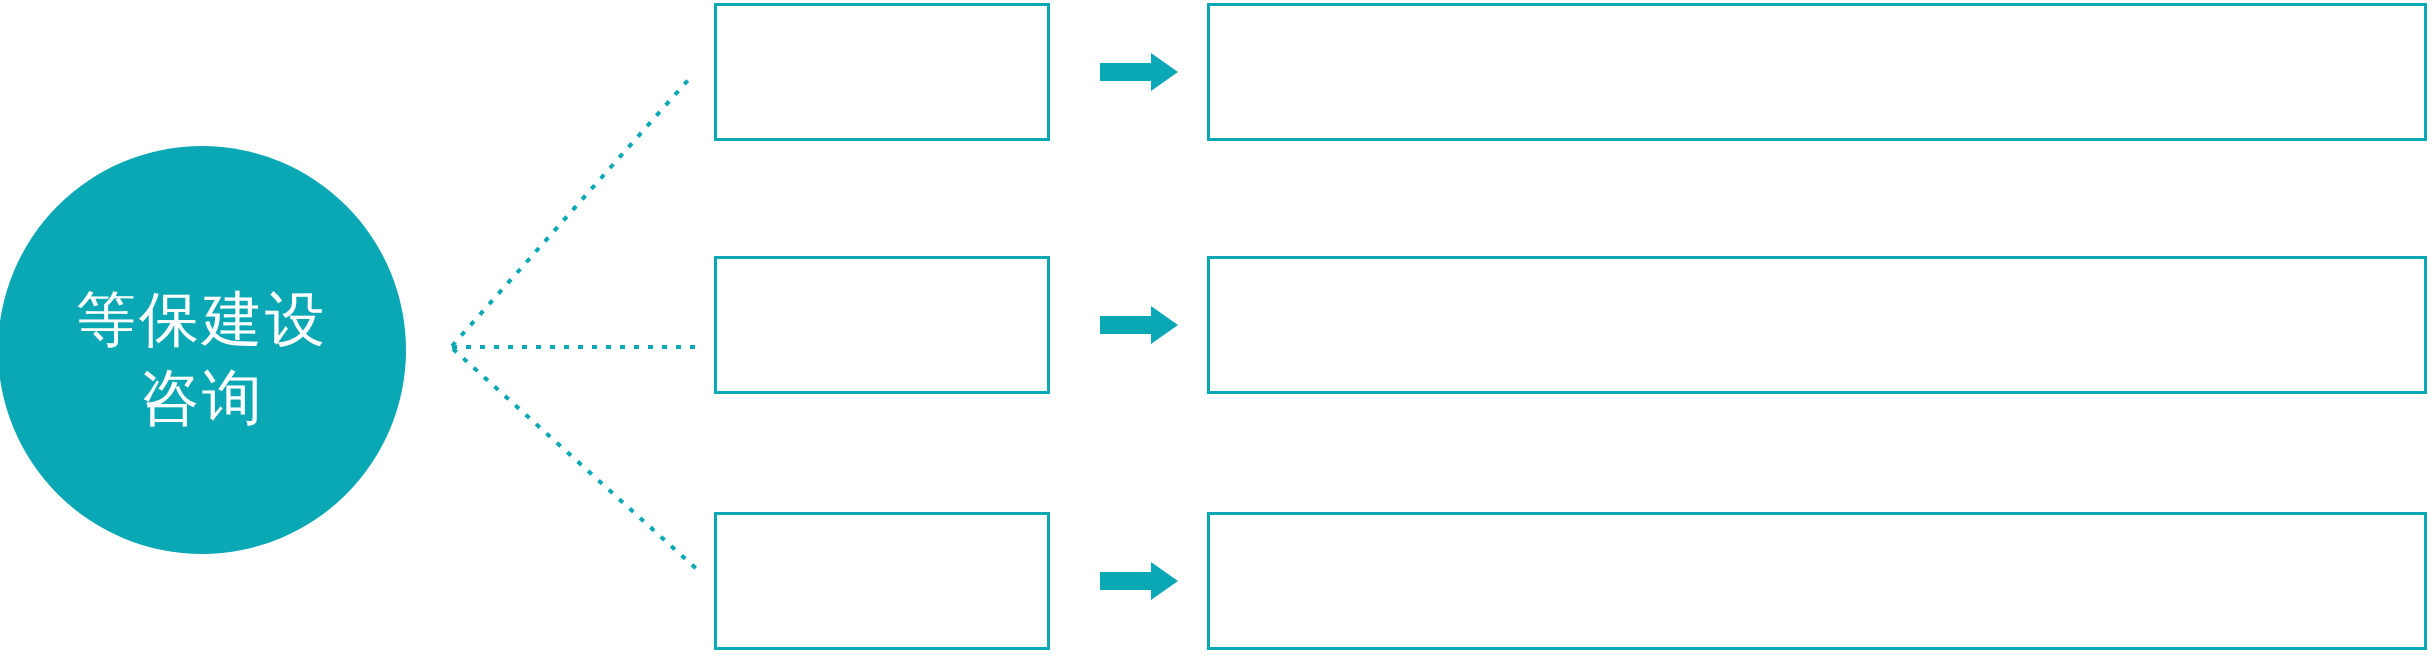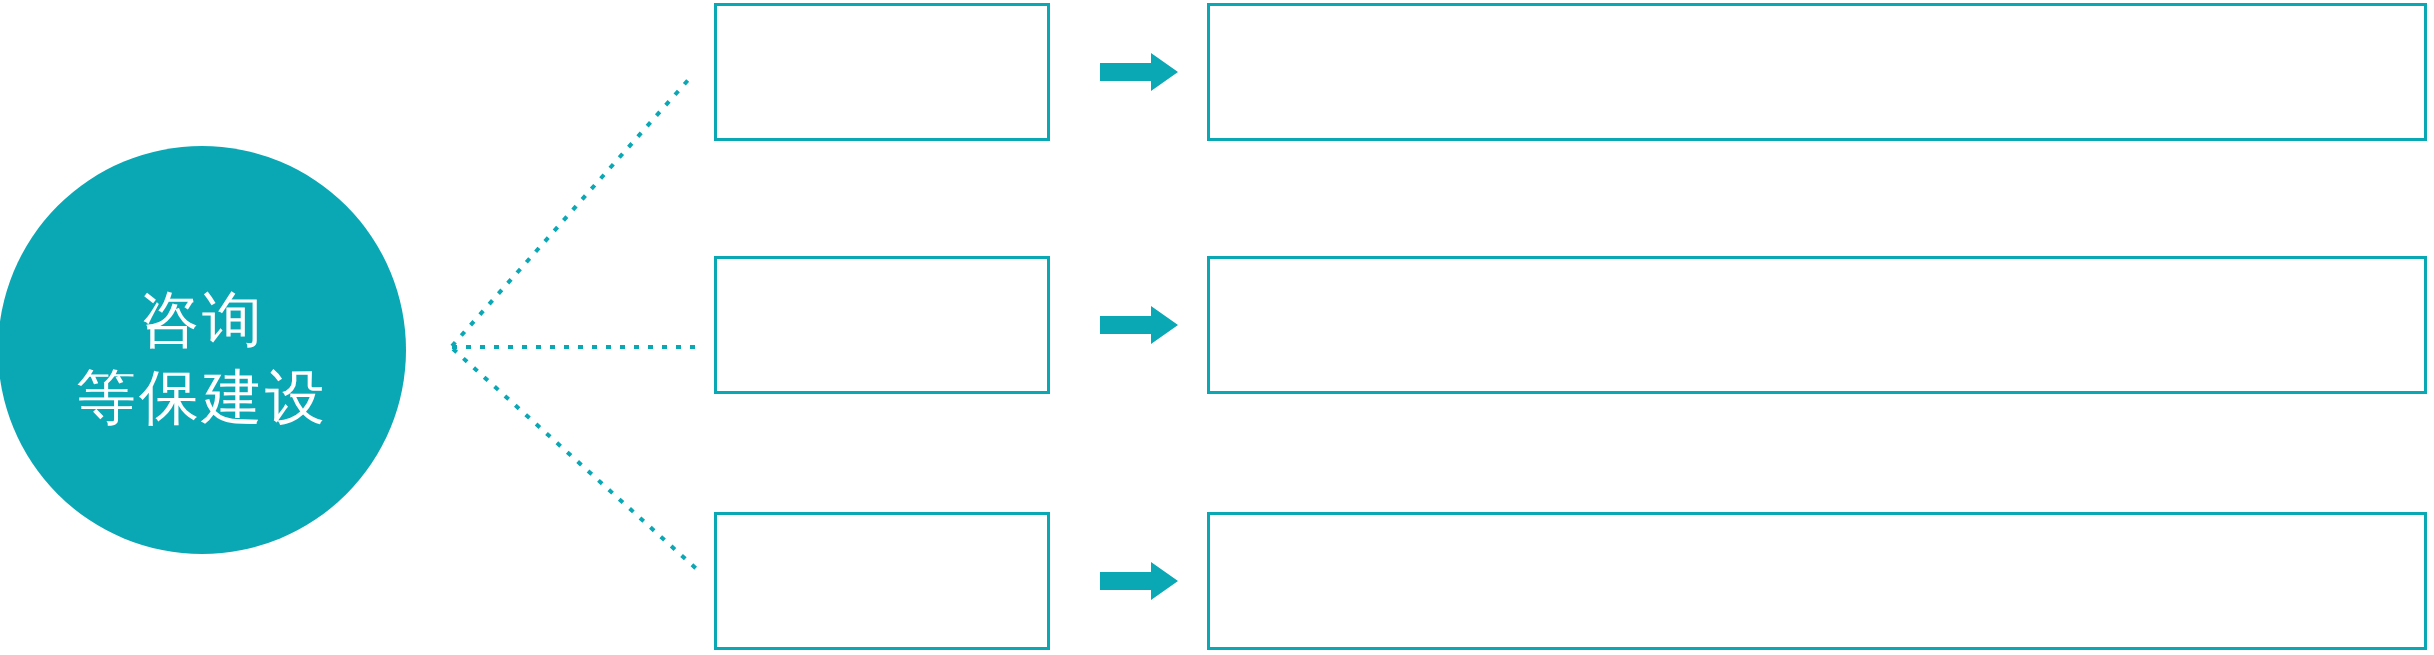--- a/index.html
+++ b/index.html
@@ -86,22 +86,22 @@
 
 <div class="canvas">
 
   <svg class="connectors" viewBox="0 0 2434 655" xmlns="http://www.w3.org/2000/svg">
     <line x1="452" y1="346" x2="689" y2="79" stroke="#0AA7B5" stroke-width="4" stroke-dasharray="5 9"></line>
     <line x1="452" y1="347" x2="704" y2="347" stroke="#0AA7B5" stroke-width="4" stroke-dasharray="5 9"></line>
     <line x1="453" y1="349" x2="701" y2="573" stroke="#0AA7B5" stroke-width="4" stroke-dasharray="5 9"></line>
   </svg>
 
   <div class="center-circle">
+    <span>等保建设</span>
     <span>咨询</span>
-    <span>等保建设</span>
   </div>
 
   <div class="stage-box row1"></div>
   <svg class="block-arrow arrow1" viewBox="0 0 78 38" xmlns="http://www.w3.org/2000/svg">
     <polygon points="0,10 51,10 51,0 78,19 51,38 51,28 0,28" fill="#0AA7B5"></polygon>
   </svg>
   <div class="detail-box row1"></div>
 
   <div class="stage-box row2"></div>
   <svg class="block-arrow arrow2" viewBox="0 0 78 38" xmlns="http://www.w3.org/2000/svg">

